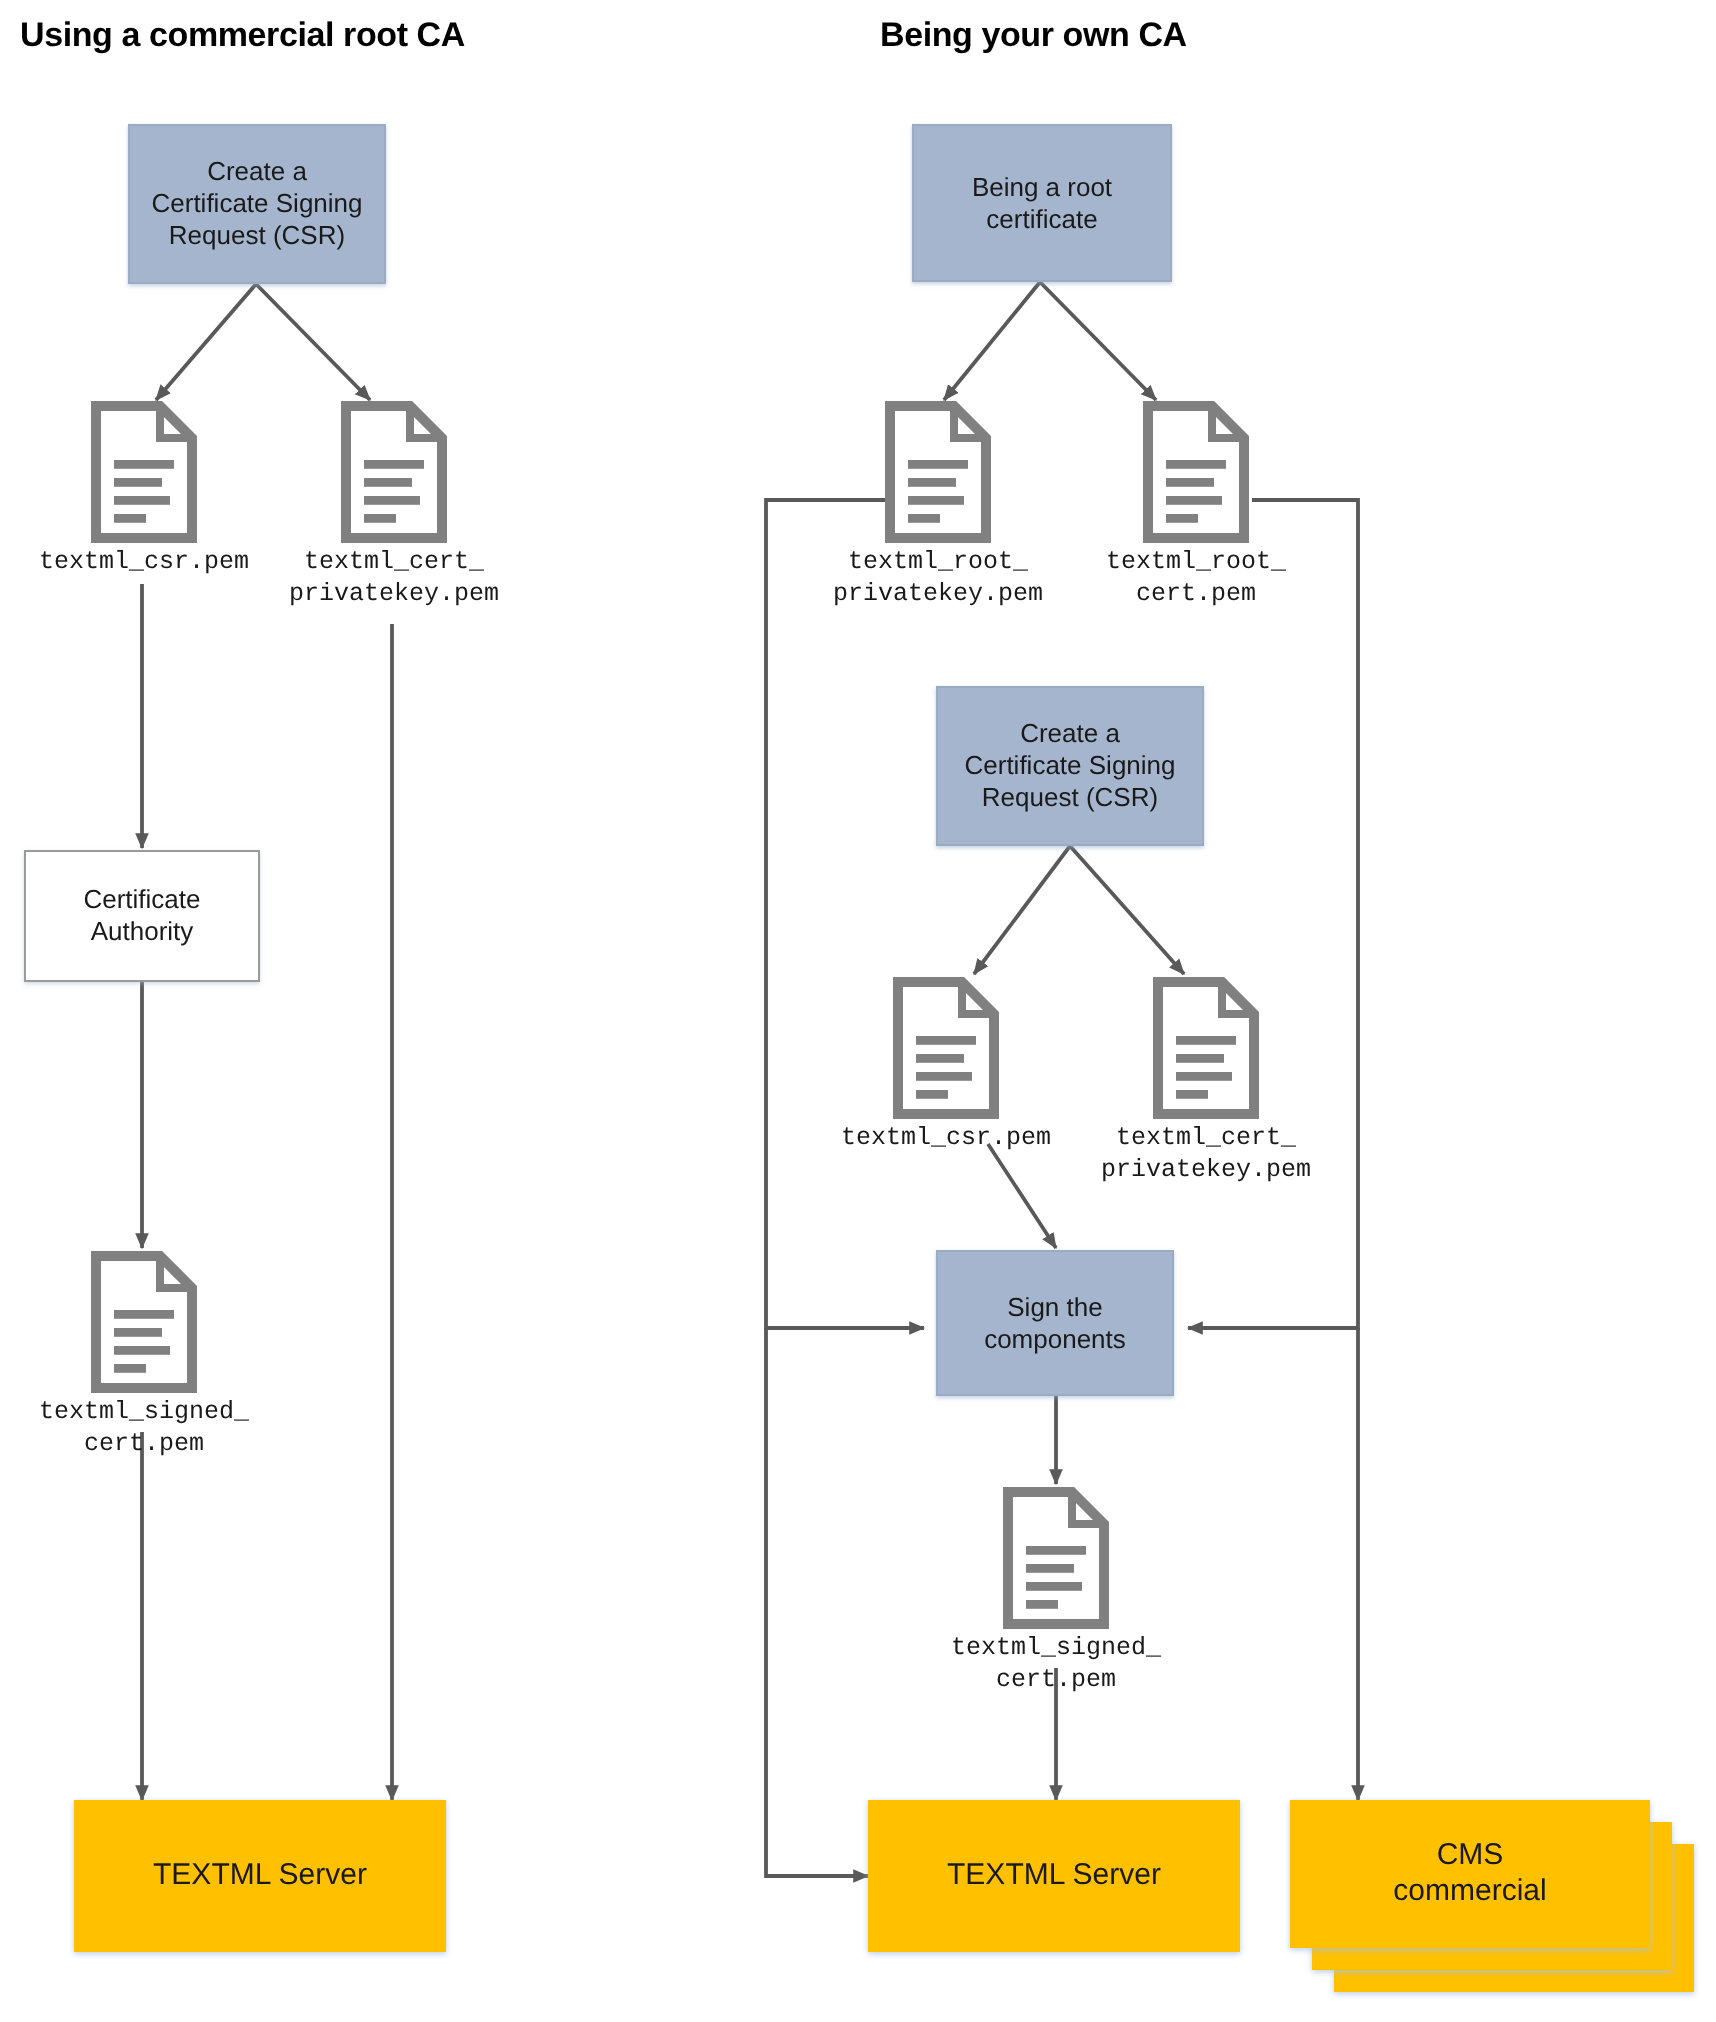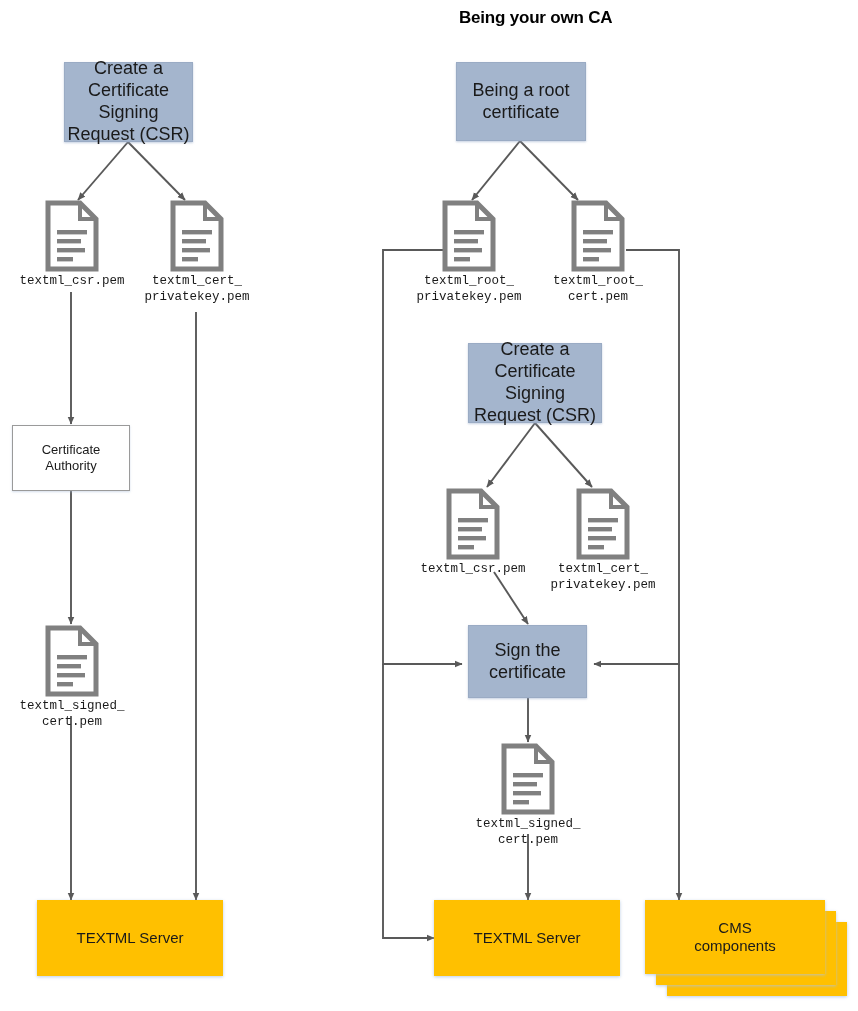--- a/index.html
+++ b/index.html
@@ -10,21 +10,21 @@
     position:absolute;font-size:17px;font-weight:bold;color:#000;
     letter-spacing:-0.2px;white-space:nowrap;
   }
 
   svg.wires{position:absolute;left:0;top:0;width:858px;height:1011px;overflow:visible;}
 
   .node{position:absolute;box-sizing:border-box;display:flex;align-items:center;
         justify-content:center;text-align:center;line-height:1.22;}
 
   .node-process{
-    background:#a4b5cd;border:1px solid #9aabc4;color:#1a1a1a;font-size:18px;
+    background:#a4b5cd;border:1px solid #9aabc4;color:#1a1a1a;font-size:13px;
     box-shadow:0 1px 2px rgba(150,170,200,.55);
   }
   .node-plain{
     background:#ffffff;border:1px solid #9a9a9a;color:#1a1a1a;font-size:13px;
     box-shadow:0 1px 2px rgba(170,190,215,.5);
   }
   .node-server{
     background:#ffc000;border:none;color:#1a1a1a;font-size:15px;
     box-shadow:0 1px 3px rgba(170,195,225,.8);
   }
@@ -68,21 +68,22 @@
       <path d="M494,572 L528,624"></path>
       <path d="M528,698 L528,742"></path>
       <path d="M528,834 L528,900"></path>
       <path d="M443,250 L383,250 L383,664 L462,664"></path>
       <path d="M626,250 L679,250 L679,664 L594,664"></path>
       <path d="M383,664 L383,938 L434,938"></path>
       <path d="M679,664 L679,900"></path>
     </g>
   </svg>
 
-  <div class="col-title" style="left:459px;top:8px;">Being your own CA</div>
+  <div class="col-title" style="left:10px;top:8px;">Using a commercial root CA</div>
+  <div class="col-title" style="left:440px;top:8px;">Being your own CA</div>
 
   <div class="node node-process" style="left:64px;top:62px;width:129px;height:80px;">
     <span style="white-space:pre-line">Create a
 Certificate Signing
 Request (CSR)</span>
   </div>
 
   <div class="node node-plain" style="left:12px;top:425px;width:118px;height:66px;">
     <span style="white-space:pre-line">Certificate
 Authority</span>
@@ -142,33 +143,33 @@
   </div>
 
   <div class="node node-process" style="left:468px;top:343px;width:134px;height:80px;">
     <span style="white-space:pre-line">Create a
 Certificate Signing
 Request (CSR)</span>
   </div>
 
   <div class="node node-process" style="left:468px;top:625px;width:119px;height:73px;">
     <span style="white-space:pre-line">Sign the
-certificate</span>
+components</span>
   </div>
 
   <div class="node node-server" style="left:434px;top:900px;width:186px;height:76px;">
     <span style="white-space:pre-line">TEXTML Server</span>
   </div>
 
   <div class="stack" style="left:645px;top:900px;width:200px;height:100px;">
     <div class="sheet" style="left:22px;top:22px;width:180px;height:74px;"></div>
     <div class="sheet" style="left:11px;top:11px;width:180px;height:74px;"></div>
     <div class="node node-server" style="left:0px;top:0px;width:180px;height:74px;position:absolute;">
       <span style="white-space:pre-line">CMS
-components</span>
+commercial</span>
     </div>
   </div>
 
   <div class="doc" style="left:441px;top:200px;width:56px;height:72px;">
     <span class="glyph">
       <svg width="56" height="72" viewBox="0 0 56 72" xmlns="http://www.w3.org/2000/svg">
         <path d="M4,3 H36 L52,19 V69 H4 Z" fill="#ffffff" stroke="#808080" stroke-width="5" stroke-linejoin="miter"></path>
         <path d="M36,3 L36,19 L52,19" fill="none" stroke="#808080" stroke-width="4"></path>
         <rect x="13" y="30" width="30" height="4.4" fill="#808080"></rect>
         <rect x="13" y="39" width="24" height="4.4" fill="#808080"></rect>

